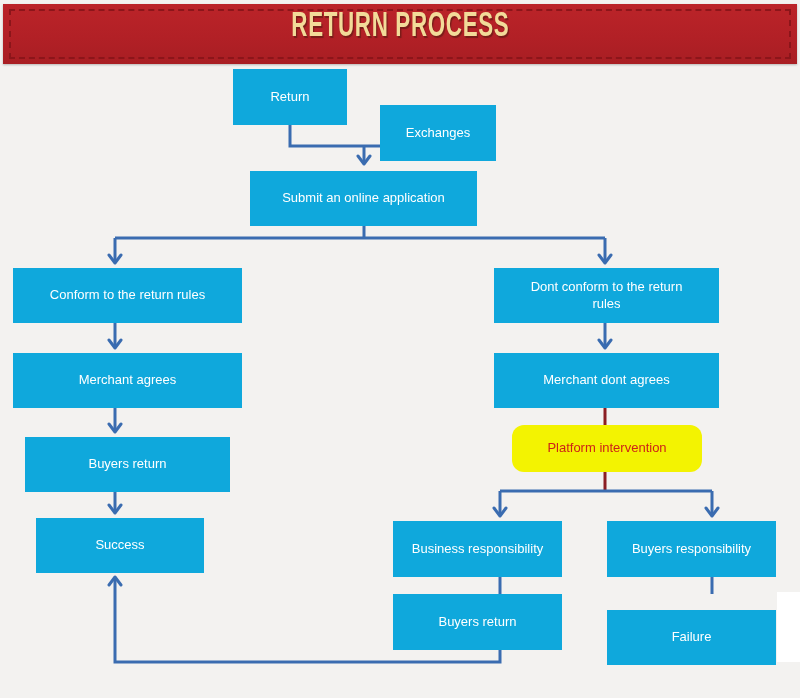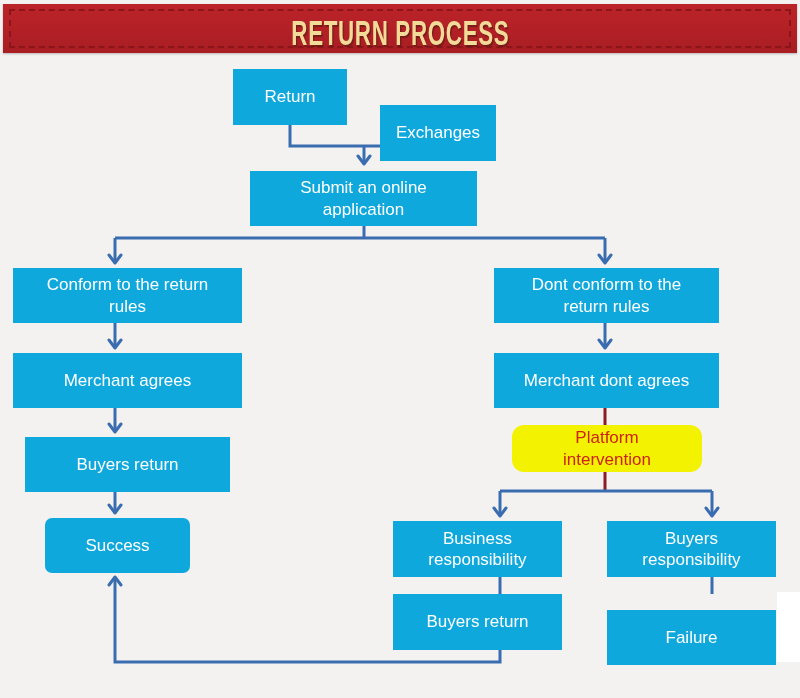--- a/index.html
+++ b/index.html
@@ -4,40 +4,40 @@
 <style>
   html,body { margin:0; padding:0; background:#e9e7e4; }
   #screen {
     position:relative; width:800px; height:698px;
     background:#f3f2f0; overflow:hidden;
     font-family:"Liberation Sans", sans-serif;
   }
 
   
   .banner {
-    position:absolute; left:3px; right:3px; top:4px; height:49px;
+    position:absolute; left:3px; right:3px; top:4px; height:60px;
     background:linear-gradient(#bb2429 0%, #b22026 55%, #a81e23 100%);
-    display:flex; align-items:flex-end; justify-content:center;
+    display:flex; align-items:flex-start; justify-content:center;
     box-shadow:0 1px 2px rgba(0,0,0,0.25);
   }
   .banner .stitch {
     position:absolute; left:6px; right:6px; top:5px; bottom:5px;
     border:2px dashed #8c151a; pointer-events:none;
   }
   .banner-title {
     font-weight:bold; font-size:35px; letter-spacing:1px; white-space:nowrap;
     color:#f2db99; transform:scaleX(0.64); transform-origin:center;
     text-shadow:2px 2px 1px rgba(84,26,16,0.6);
   }
 
   
   .node {
     position:absolute; background:#0fa8dc; color:#ffffff;
     display:flex; align-items:center; justify-content:center;
-    text-align:center; font-size:17px; line-height:1.25;
+    text-align:center; font-size:13px; line-height:1.25;
     box-sizing:border-box; padding:0 8px;
   }
   .node.tight { padding:0 26px; }
   .node.highlight {
     background:#f3f301; color:#cd2317; border-radius:12px;align-items:center;
   }
 
   
   svg.connectors {
     position:absolute; left:0; top:0; width:800px; height:698px;
@@ -120,21 +120,21 @@
   </div>
 
   <div class="node" style="left:25px; top:437px; width:205px; height:55px;">
     <span>Buyers return</span>
   </div>
 
   <div class="node highlight tight" style="left:512px; top:425px; width:190px; height:47px;">
     <span>Platform intervention</span>
   </div>
 
-  <div class="node" style="left:45px; top:518px; width:145px; height:55px;border-radius:7px;">
+  <div class="node" style="left:36px; top:518px; width:168px; height:55px;">
     <span>Success</span>
   </div>
 
   <div class="node" style="left:607px; top:521px; width:169px; height:56px;">
     <span>Buyers responsibility</span>
   </div>
 
   <div class="node" style="left:393px; top:521px; width:169px; height:56px;">
     <span>Business responsibility</span>
   </div>

